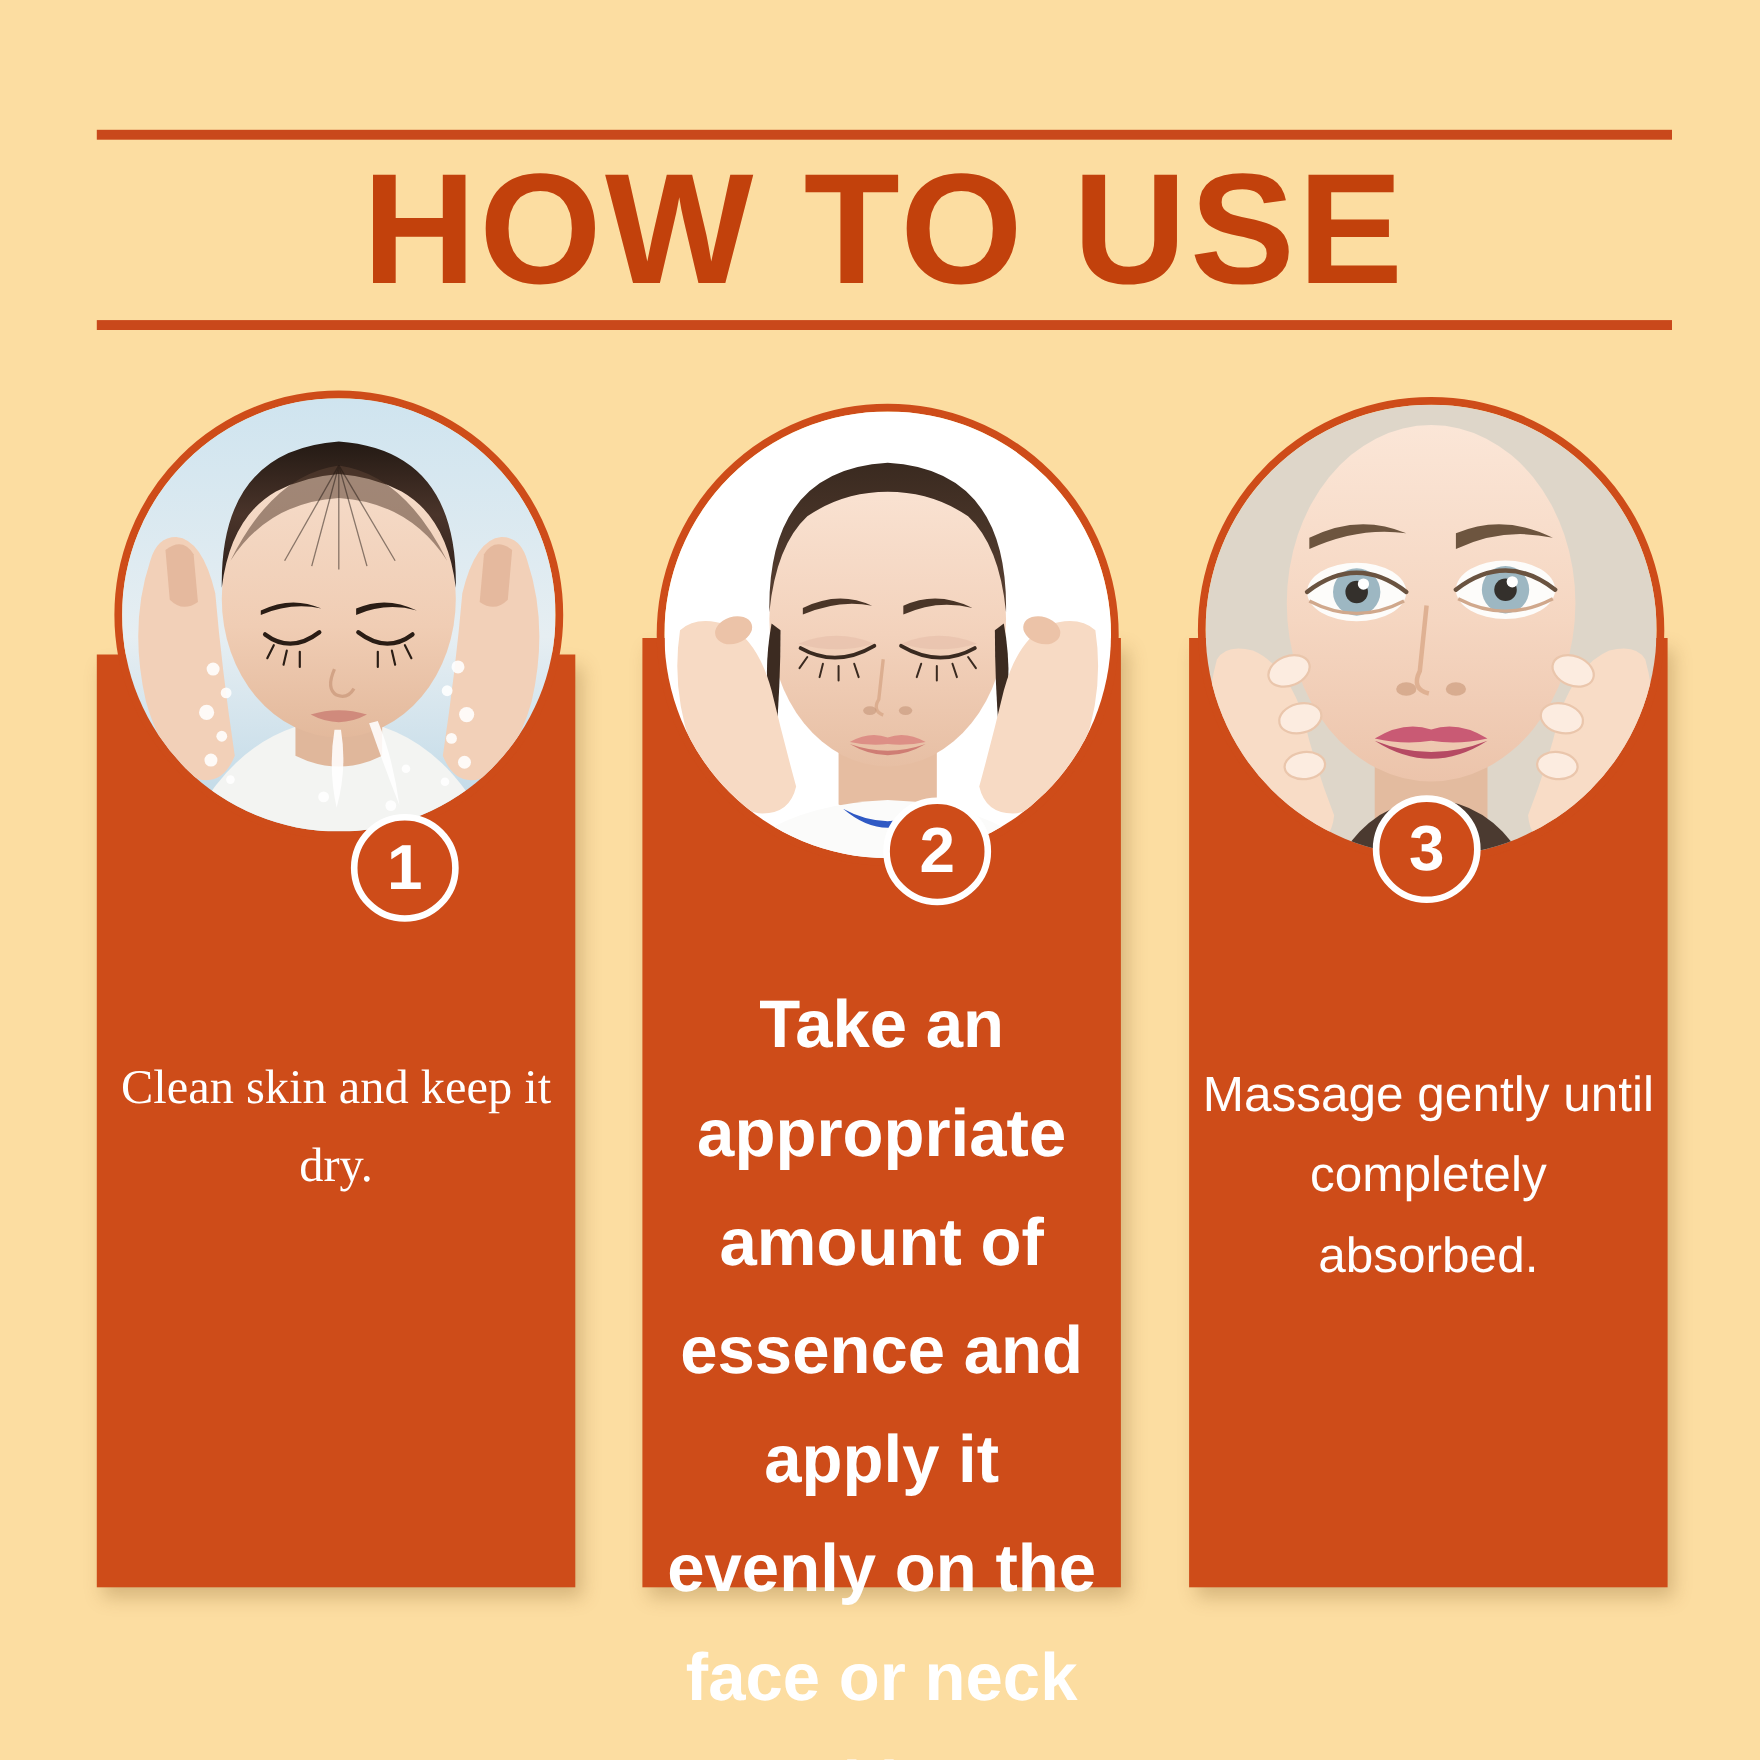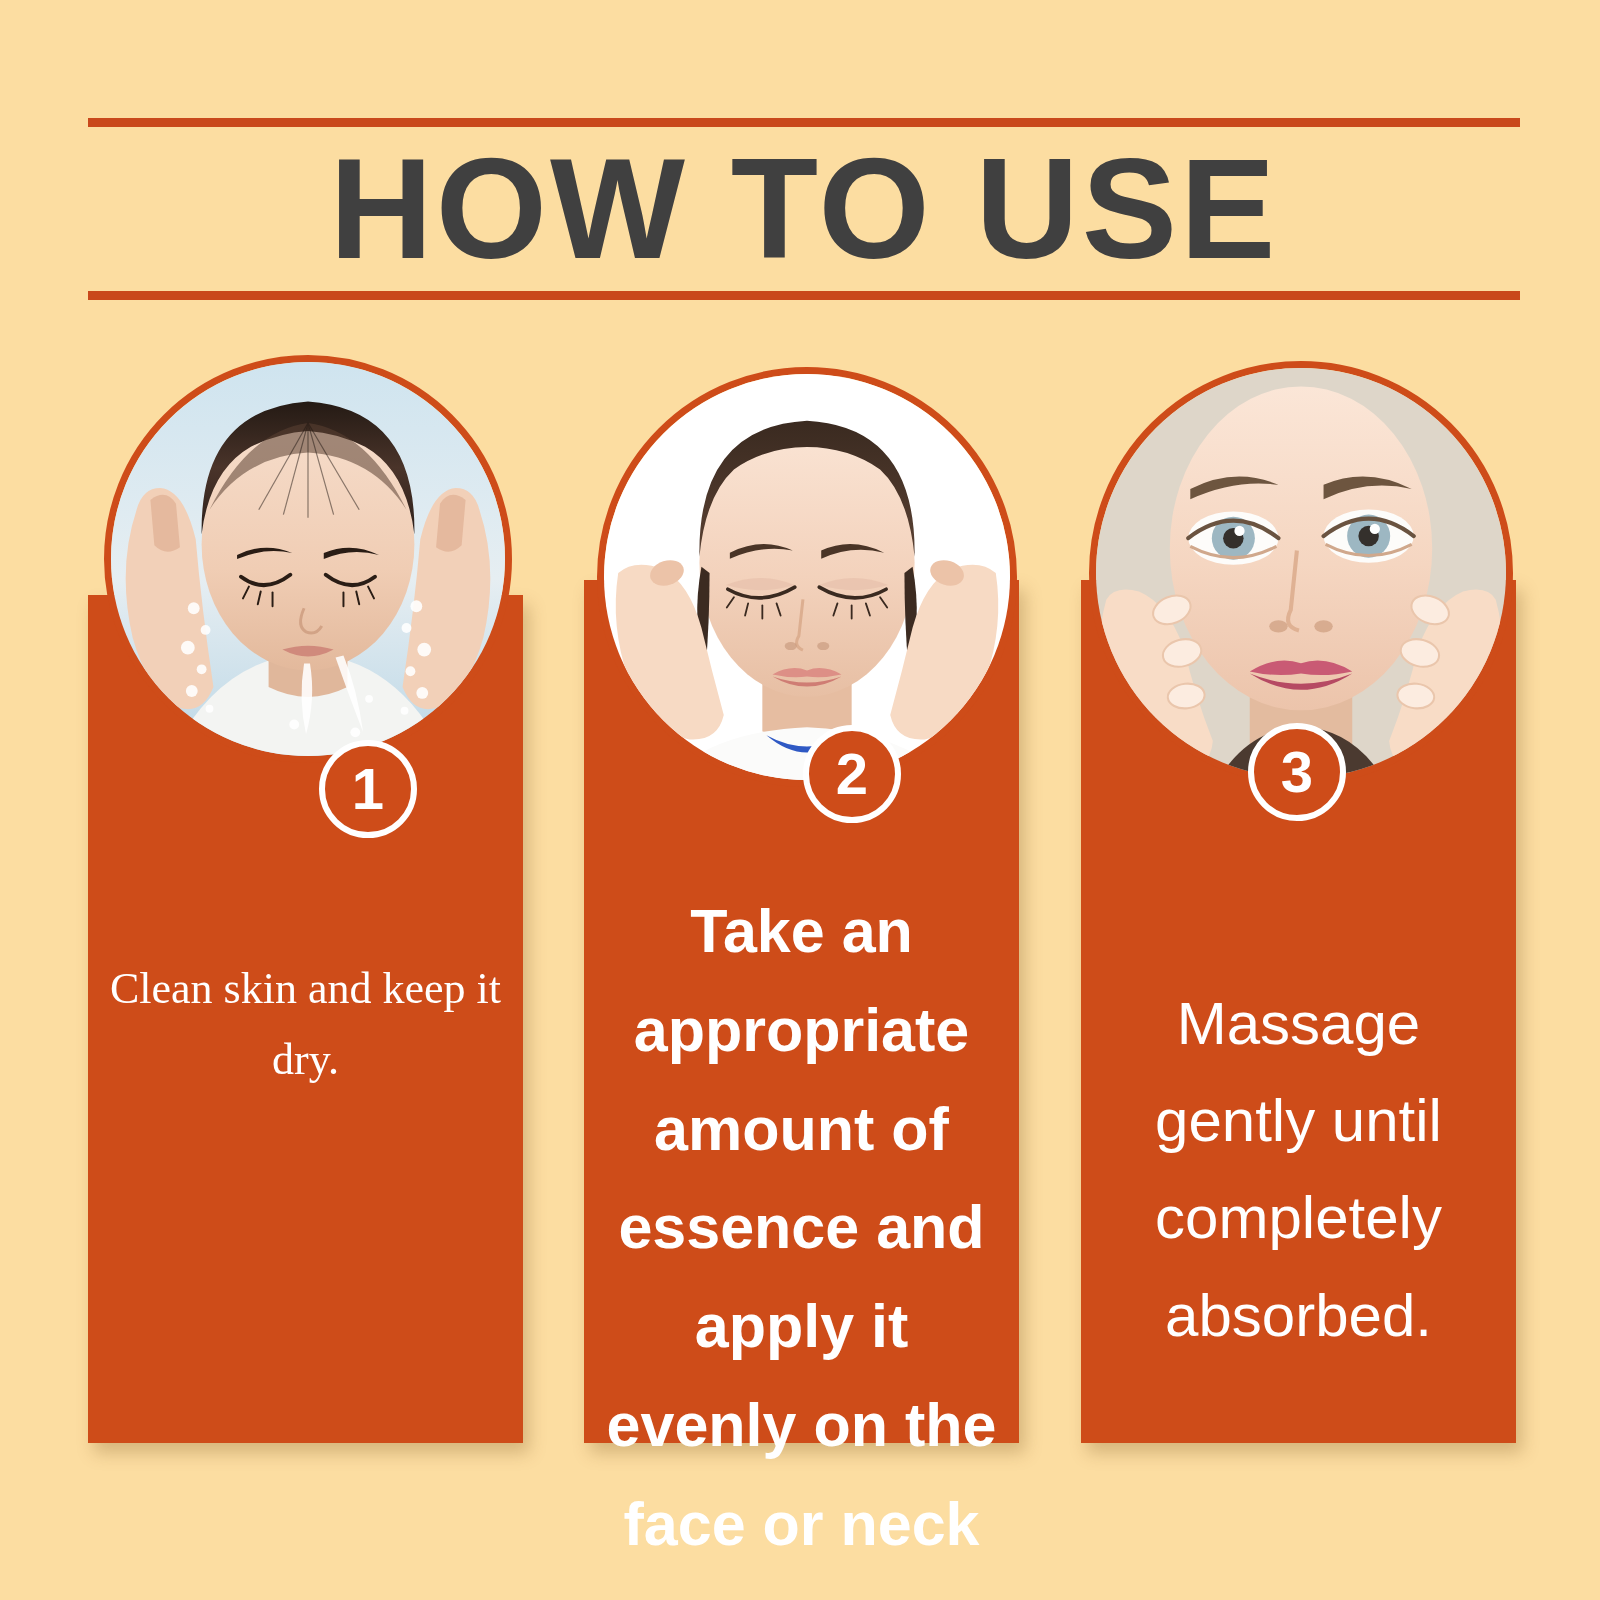--- a/index.html
+++ b/index.html
@@ -33,21 +33,21 @@
   .rule.top  { top: 0; }
   .rule.bot  { bottom: 0; }
   #page-title {
     position: absolute;
     left: 0;
     right: 0;
     top: 10px;
     height: 162px;
     line-height: 162px;
     text-align: center;
-    color: #404040;
+    color: #c2410c;
     font-family: "Liberation Sans", sans-serif;
     font-weight: bold;
     font-size: 143px;
     letter-spacing: 3px;
     white-space: nowrap;
   }
 
   
   #steps {
     position: absolute;
@@ -121,21 +121,21 @@
     width: 419px;
     text-align: center;
     color: #ffffff;
     font-family: "Liberation Sans", sans-serif;
     font-weight: normal;
     font-size: 44px;
     line-height: 1.62;
   }
   .s1 .caption { top: 598px; font-family: Liberation Serif, serif; }
   .s2 .caption { top: 527px; font-size: 61px; font-weight: bold; }
-  .s3 .caption { top: 620px; font-size: 60px; }
+  .s3 .caption { top: 604px; font-size: 45px; }
 </style>
 </head>
 <body>
 
 <div id="header">
   <div class="rule top"></div>
   <div id="page-title">HOW TO USE</div>
   <div class="rule bot"></div>
 </div>
 

